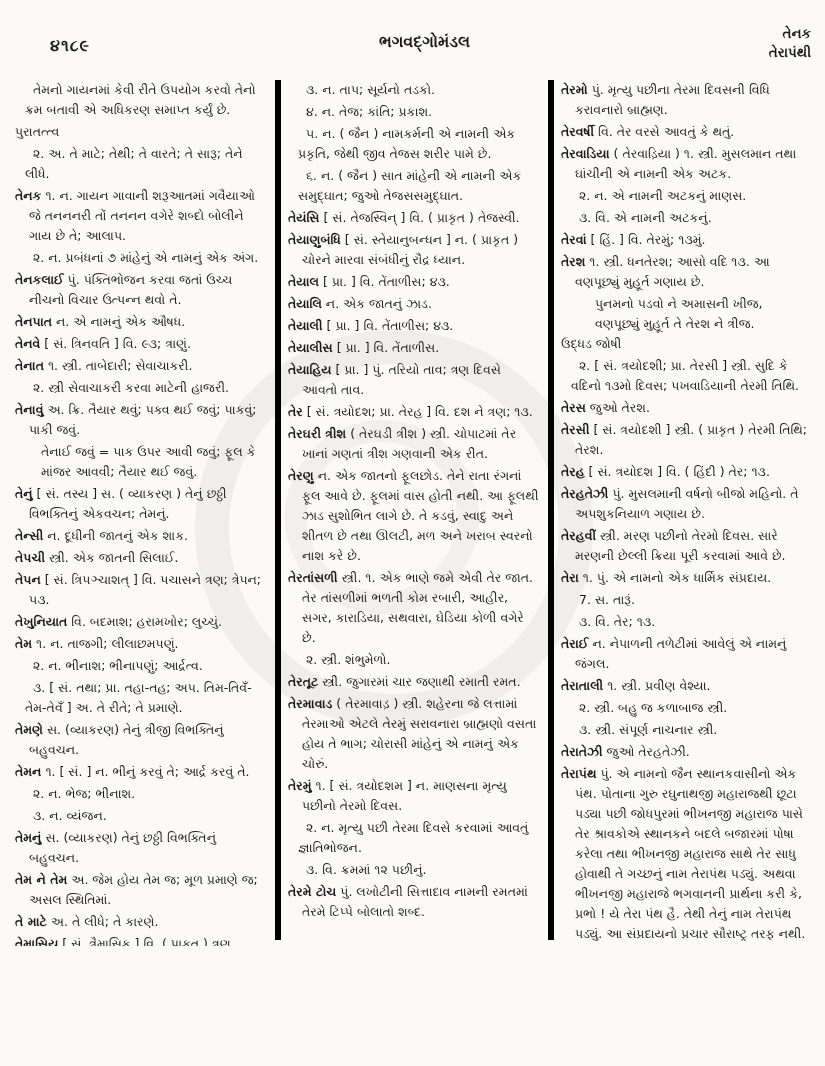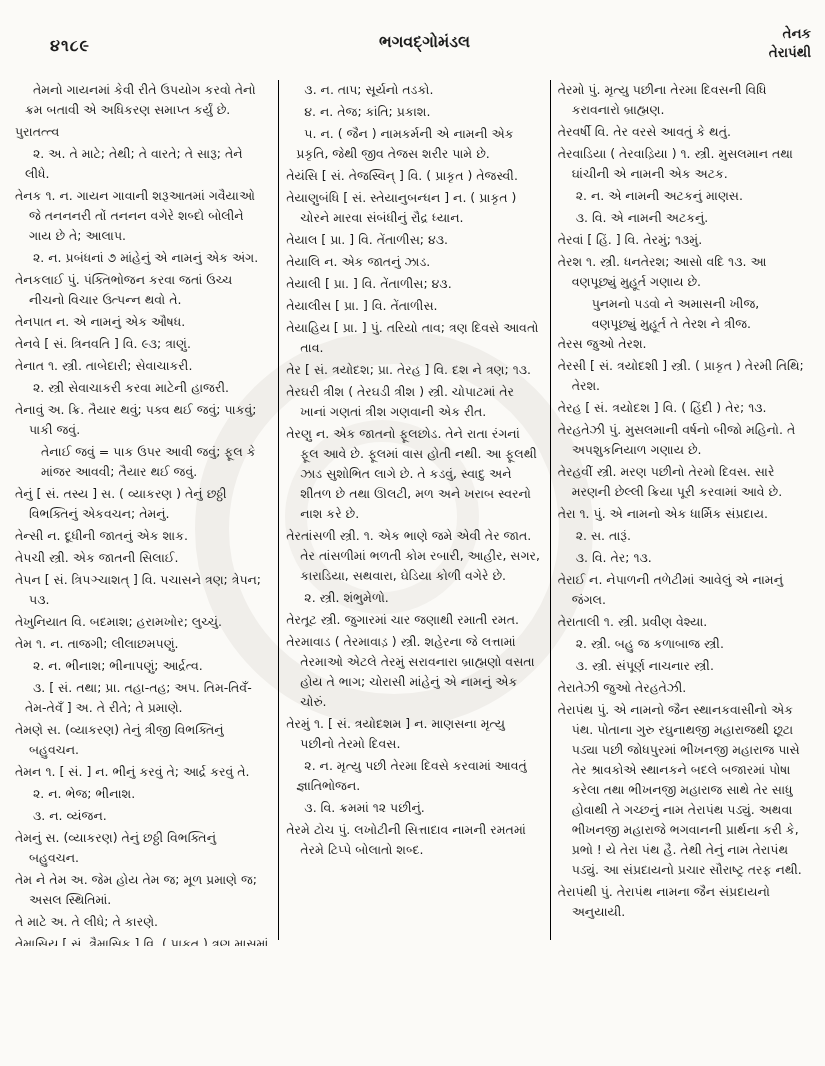--- a/index.html
+++ b/index.html
@@ -39,25 +39,25 @@
   }
 
   .columns{
     position:absolute;top:80px;left:8px;right:4px;bottom:6px;
     display:flex;z-index:1;
   }
   .col{
     flex:1 1 0;padding:0 9px 0 7px;
     font-size:12.5px;line-height:20px;
   }
-  .col-1,.col-2{border-right:1px solid #000000;}
+  .col-1,.col-2{border-right:6px solid #000000;}
 
   .blk{margin:0 0 2px 0;}
   .entry{padding-left:14px;text-indent:-14px;}
-  .entry b{font-weight:normal;}
+  .entry b{font-weight:bold;}
   .sub{padding-left:10px;text-indent:8px;}
   .plain{padding-left:10px;text-indent:8px;}
   .idiom{padding-left:26px;text-indent:0;}
   .verse{padding-left:34px;text-indent:0;margin-bottom:0;}
   .right{text-align:left;padding-right:6px;}
 </style>
 </head>
 <body>
 
 <div class="page">
@@ -103,20 +103,21 @@
         <p class="blk entry"><b>તેમ ને તેમ</b> અ. જેમ હોય તેમ જ; મૂળ પ્રમાણે જ; અસલ સ્થિતિમાં.</p>
         <p class="blk entry"><b>તે માટે</b> અ. તે લીધે; તે કારણે.</p>
         <p class="blk entry"><b>તેમાસિય</b> [ સં. ત્રૈમાસિક ] વિ. ( પ્રાકૃત ) ત્રણ માસમાં થનારૂં.</p>
         <p class="blk entry"><b>તેય</b> ૧. [ સં. તેજસ્ ] ન. ( પ્રાકૃત ) અગ્નિ</p>
         <p class="blk sub">૨. [ સં. સ્તેય ] ન. ( પ્રાકૃત ) ચોરી.</p>
       </div>
     <div class="col col-2">
         <p class="blk sub">૩. ન. તાપ; સૂર્યનો તડકો.</p>
         <p class="blk sub">૪. ન. તેજ; કાંતિ; પ્રકાશ.</p>
         <p class="blk sub">૫. ન. ( જૈન ) નામકર્મની એ નામની એક પ્રકૃતિ, જેથી જીવ તેજસ શરીર પામે છે.</p>
+        <p class="blk sub">૬. ન. ( જૈન ) સાત માંહેની એ નામની એક સમુદ્ઘાત; જુઓ તેજસસમુદ્ઘાત.</p>
         <p class="blk entry"><b>તેયંસિ</b> [ સં. તેજસ્વિન્ ] વિ. ( પ્રાકૃત ) તેજસ્વી.</p>
         <p class="blk entry"><b>તેયાણુબંધિ</b> [ સં. સ્તેયાનુબન્ધન ] ન. ( પ્રાકૃત ) ચોરને મારવા સંબંધીનું રૌદ્ર ધ્યાન.</p>
         <p class="blk entry"><b>તેયાલ</b> [ પ્રા. ] વિ. તેંતાળીસ; ૪૩.</p>
         <p class="blk entry"><b>તેયાલિ</b> ન. એક જાતનું ઝાડ.</p>
         <p class="blk entry"><b>તેયાલી</b> [ પ્રા. ] વિ. તેંતાળીસ; ૪૩.</p>
         <p class="blk entry"><b>તેયાલીસ</b> [ પ્રા. ] વિ. તેંતાળીસ.</p>
         <p class="blk entry"><b>તેયાહિય</b> [ પ્રા. ] પું. તરિયો તાવ; ત્રણ દિવસે આવતો તાવ.</p>
         <p class="blk entry"><b>તેર</b> [ સં. ત્રયોદશ; પ્રા. તેરહ ] વિ. દશ ને ત્રણ; ૧૩.</p>
         <p class="blk entry"><b>તેરઘરી ત્રીશ</b> ( તેરઘડી ત્રીશ ) સ્ત્રી. ચોપાટમાં તેર ખાનાં ગણતાં ત્રીશ ગણવાની એક રીત.</p>
         <p class="blk entry"><b>તેરણુ</b> ન. એક જાતનો ફૂલછોડ. તેને રાતા રંગનાં ફૂલ આવે છે. ફૂલમાં વાસ હોતી નથી. આ ફૂલથી ઝાડ સુશોભિત લાગે છે. તે કડવું, સ્વાદુ અને શીતળ છે તથા ઊલટી, મળ અને ખરાબ સ્વરનો નાશ કરે છે.</p>
@@ -132,27 +133,29 @@
     <div class="col col-3">
         <p class="blk entry"><b>તેરમો</b> પું. મૃત્યુ પછીના તેરમા દિવસની વિધિ કરાવનારો બ્રાહ્મણ.</p>
         <p class="blk entry"><b>તેરવર્ષી</b> વિ. તેર વરસે આવતું કે થતું.</p>
         <p class="blk entry"><b>તેરવાડિયા</b> ( તેરવાડ઼િયા ) ૧. સ્ત્રી. મુસલમાન તથા ઘાંચીની એ નામની એક અટક.</p>
         <p class="blk sub">૨. ન. એ નામની અટકનું માણસ.</p>
         <p class="blk sub">૩. વિ. એ નામની અટકનું.</p>
         <p class="blk entry"><b>તેરવાં</b> [ હિં. ] વિ. તેરમું; ૧૩મું.</p>
         <p class="blk entry"><b>તેરશ</b> ૧. સ્ત્રી. ધનતેરશ; આસો વદિ ૧૩. આ વણપૂછ્યું મુહૂર્ત ગણાય છે.</p>
         <p class="blk verse">પુનમનો પડવો ને અમાસની ખીજ,</p>
         <p class="blk verse">વણપૂછ્યું મુહૂર્ત તે તેરશ ને ત્રીજ.</p>
+        <p class="blk right">ઉદ્ધડ જોષી</p>
+        <p class="blk sub">૨. [ સં. ત્રયોદશી; પ્રા. તેરસી ] સ્ત્રી. સુદિ કે વદિનો ૧૩મો દિવસ; પખવાડિયાની તેરમી તિથિ.</p>
         <p class="blk entry"><b>તેરસ</b> જુઓ તેરશ.</p>
         <p class="blk entry"><b>તેરસી</b> [ સં. ત્રયોદશી ] સ્ત્રી. ( પ્રાકૃત ) તેરમી તિથિ; તેરશ.</p>
         <p class="blk entry"><b>તેરહ</b> [ સં. ત્રયોદશ ] વિ. ( હિંદી ) તેર; ૧૩.</p>
         <p class="blk entry"><b>તેરહતેઝી</b> પું. મુસલમાની વર્ષનો બીજો મહિનો. તે અપશુકનિયાળ ગણાય છે.</p>
         <p class="blk entry"><b>તેરહવીં</b> સ્ત્રી. મરણ પછીનો તેરમો દિવસ. સારે મરણની છેલ્લી ક્રિયા પૂરી કરવામાં આવે છે.</p>
         <p class="blk entry"><b>તેરા</b> ૧. પું. એ નામનો એક ધાર્મિક સંપ્રદાય.</p>
-        <p class="blk sub">૨. સ. તારૂં.</p>
+        <p class="blk sub">7. સ. તારૂં.</p>
         <p class="blk sub">૩. વિ. તેર; ૧૩.</p>
         <p class="blk entry"><b>તેરાઈ</b> ન. નેપાળની તળેટીમાં આવેલું એ નામનું જંગલ.</p>
         <p class="blk entry"><b>તેરાતાલી</b> ૧. સ્ત્રી. પ્રવીણ વેશ્યા.</p>
         <p class="blk sub">૨. સ્ત્રી. બહુ જ કળાબાજ સ્ત્રી.</p>
         <p class="blk sub">૩. સ્ત્રી. સંપૂર્ણ નાચનાર સ્ત્રી.</p>
         <p class="blk entry"><b>તેરાતેઝી</b> જુઓ તેરહતેઝી.</p>
         <p class="blk entry"><b>તેરાપંથ</b> પું. એ નામનો જૈન સ્થાનકવાસીનો એક પંથ. પોતાના ગુરુ રઘુનાથજી મહારાજથી છૂટા પડ્યા પછી જોધપુરમાં ભીખનજી મહારાજ પાસે તેર શ્રાવકોએ સ્થાનકને બદલે બજારમાં પોષા કરેલા તથા ભીખનજી મહારાજ સાથે તેર સાધુ હોવાથી તે ગચ્છનું નામ તેરાપંથ પડ્યું. અથવા ભીખનજી મહારાજે ભગવાનની પ્રાર્થના કરી કે, પ્રભો ! યે તેરા પંથ હૈ. તેથી તેનું નામ તેરાપંથ પડ્યું. આ સંપ્રદાયનો પ્રચાર સૌરાષ્ટ્ર તરફ નથી.</p>
         <p class="blk entry"><b>તેરાપંથી</b> પું. તેરાપંથ નામના જૈન સંપ્રદાયનો અનુયાયી.</p>
       </div>
   </div>

